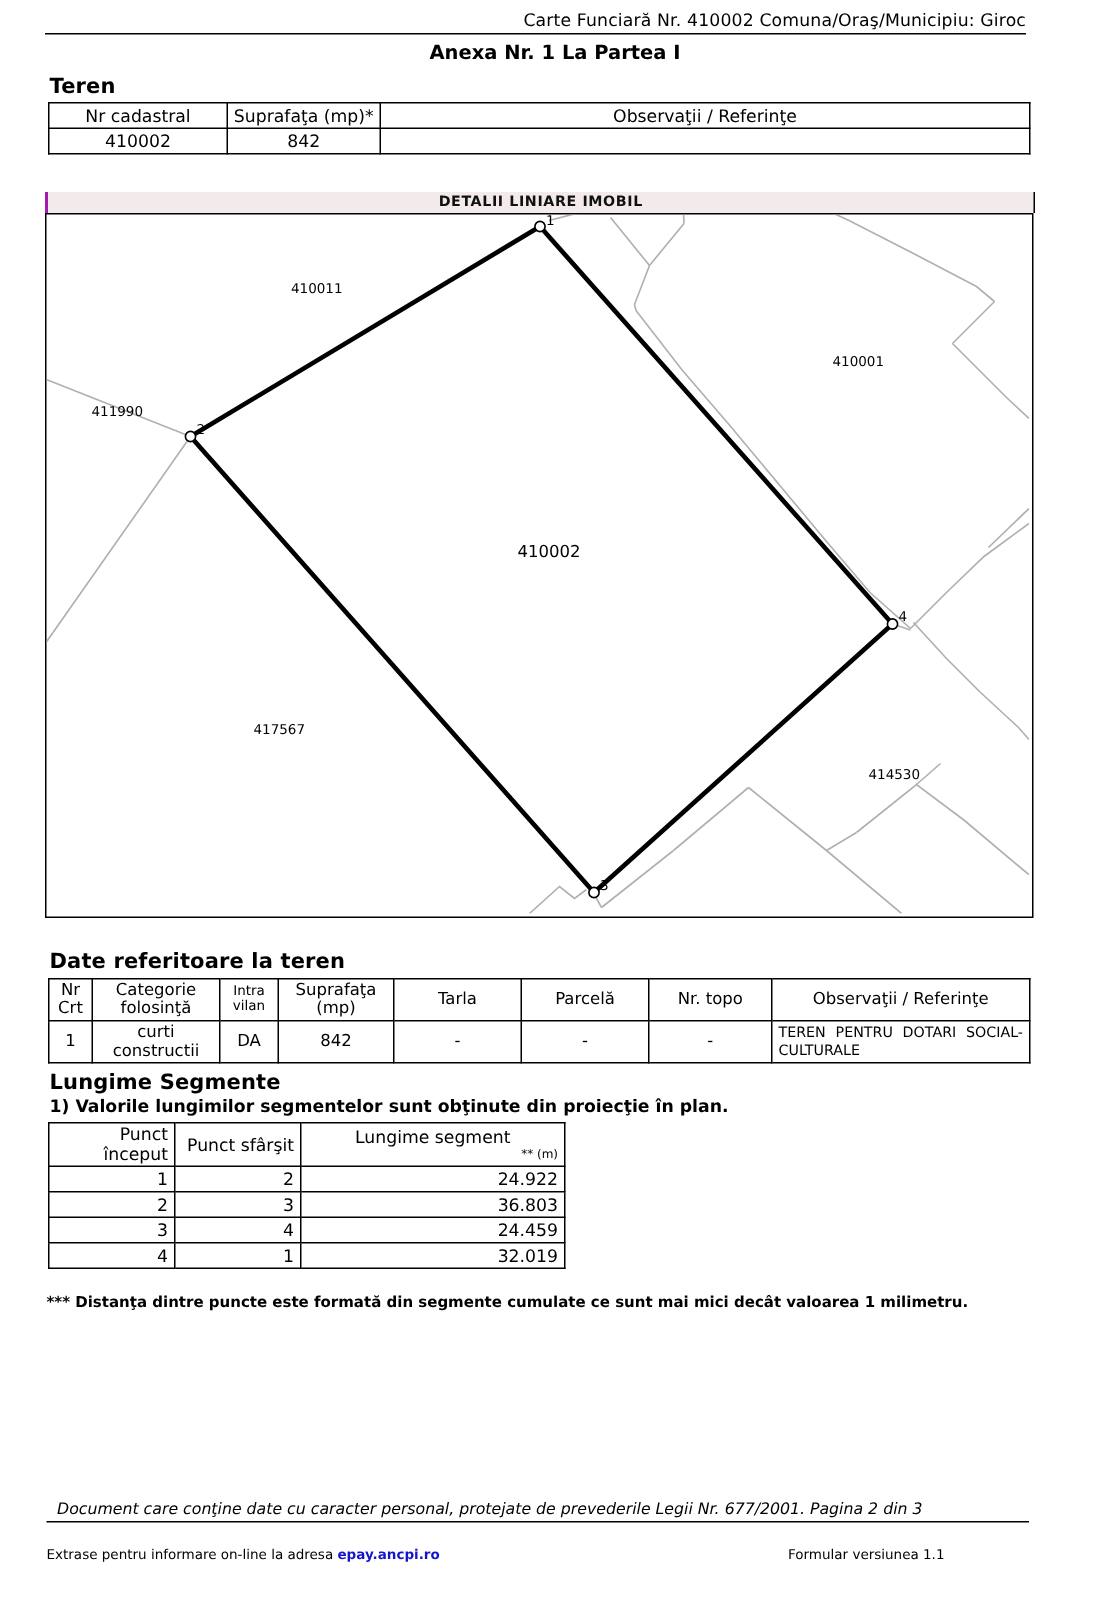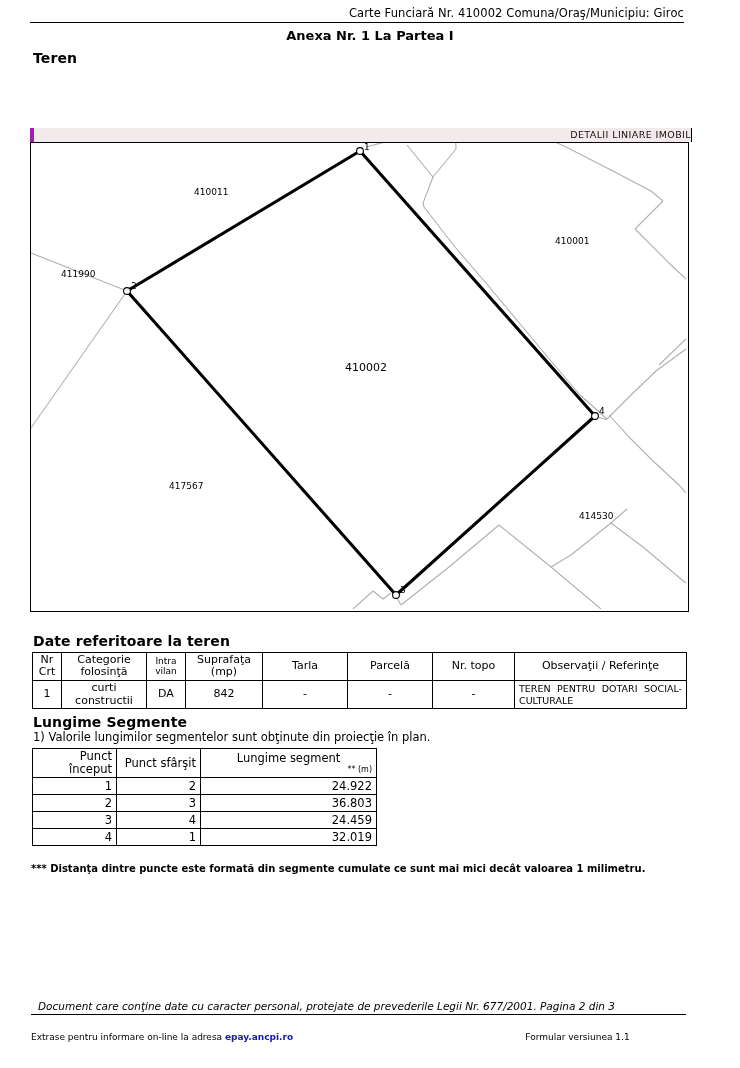--- a/index.html
+++ b/index.html
@@ -57,22 +57,22 @@
 
   .note-star{
     position:absolute;left:40px;top:110px;
     font-size:11.5px;
   }
 
   
   .map-band{
     position:absolute;left:30px;top:128px;width:657px;height:14px;
     background:#f3ebeb;
-    border-left:4px solid #a21caf;border-right:1px solid #000;
-    font-size:9.5px;font-weight:normal;text-align:right;
+    border-left:2px solid #a21caf;border-right:1px solid #000;
+    font-size:9.5px;font-weight:bold;text-align:center;
     letter-spacing:0.4px;
     line-height:14px;
     color:#111;
   }
   .map-box{
     position:absolute;left:30px;top:142px;width:657px;height:468px;
     border:1px solid #000;
     background:#fff;
     overflow:hidden;
   }
@@ -96,21 +96,21 @@
     padding:2px 4px;
     line-height:1.25;
   }
   #tbl-date td.obs span{display:block;}
   #tbl-date td.obs span.last{text-align-last:left;}
 
   
   #lung-title{left:33px;top:714px;font-size:14px;text-align:center;}
   .lung-note{
     position:absolute;left:33px;top:730px;
-    font-size:11.5px;font-weight:normal;
+    font-size:11.5px;font-weight:bold;
   }
   #tbl-seg{left:32px;top:748px;width:345px;}
   #tbl-seg td,#tbl-seg th{font-size:11.5px;padding:1px 4px;}
   #tbl-seg .hp{width:75px;text-align:right;line-height:1.15;}
   #tbl-seg .hl{text-align:center;line-height:1.15;}
   #tbl-seg td.num{text-align:right;}
   #tbl-seg .unit{font-size:8px;display:block;text-align:right;}
 
   .foot-note{
     position:absolute;left:31px;
@@ -150,20 +150,34 @@
 </head>
 <body>
 
 <div class="page">
 
   <div class="hdr-line">Carte Funciară Nr. 410002 Comuna/Oraş/Municipiu: Giroc</div>
   <div class="anexa">Anexa Nr. 1 La Partea I</div>
 
   <div class="sec-title" id="teren-title">Teren</div>
 
+  <table class="grid" id="tbl-teren">
+    <tbody>
+        <tr>
+      <td class="c1">Nr cadastral</td>
+      <td class="c2">Suprafaţa (mp)*</td>
+      <td>Observaţii / Referinţe</td>
+    </tr>
+    <tr>
+      <td class="c1">410002</td>
+      <td class="c2">842</td>
+      <td></td>
+    </tr>
+  </tbody>
+    </table>
 
 
   <div class="map-band">DETALII LINIARE IMOBIL</div>
 
   <div class="map-box">
     <svg width="655" height="466" viewBox="0 0 655 466">
       <g fill="none" stroke="#b0b0b0" stroke-width="1.1">
         <path d="M -5,108 L 96,148"></path>
         <path d="M 96,148 L -5,292"></path>
         <path d="M 96,148 L 115,168"></path>

